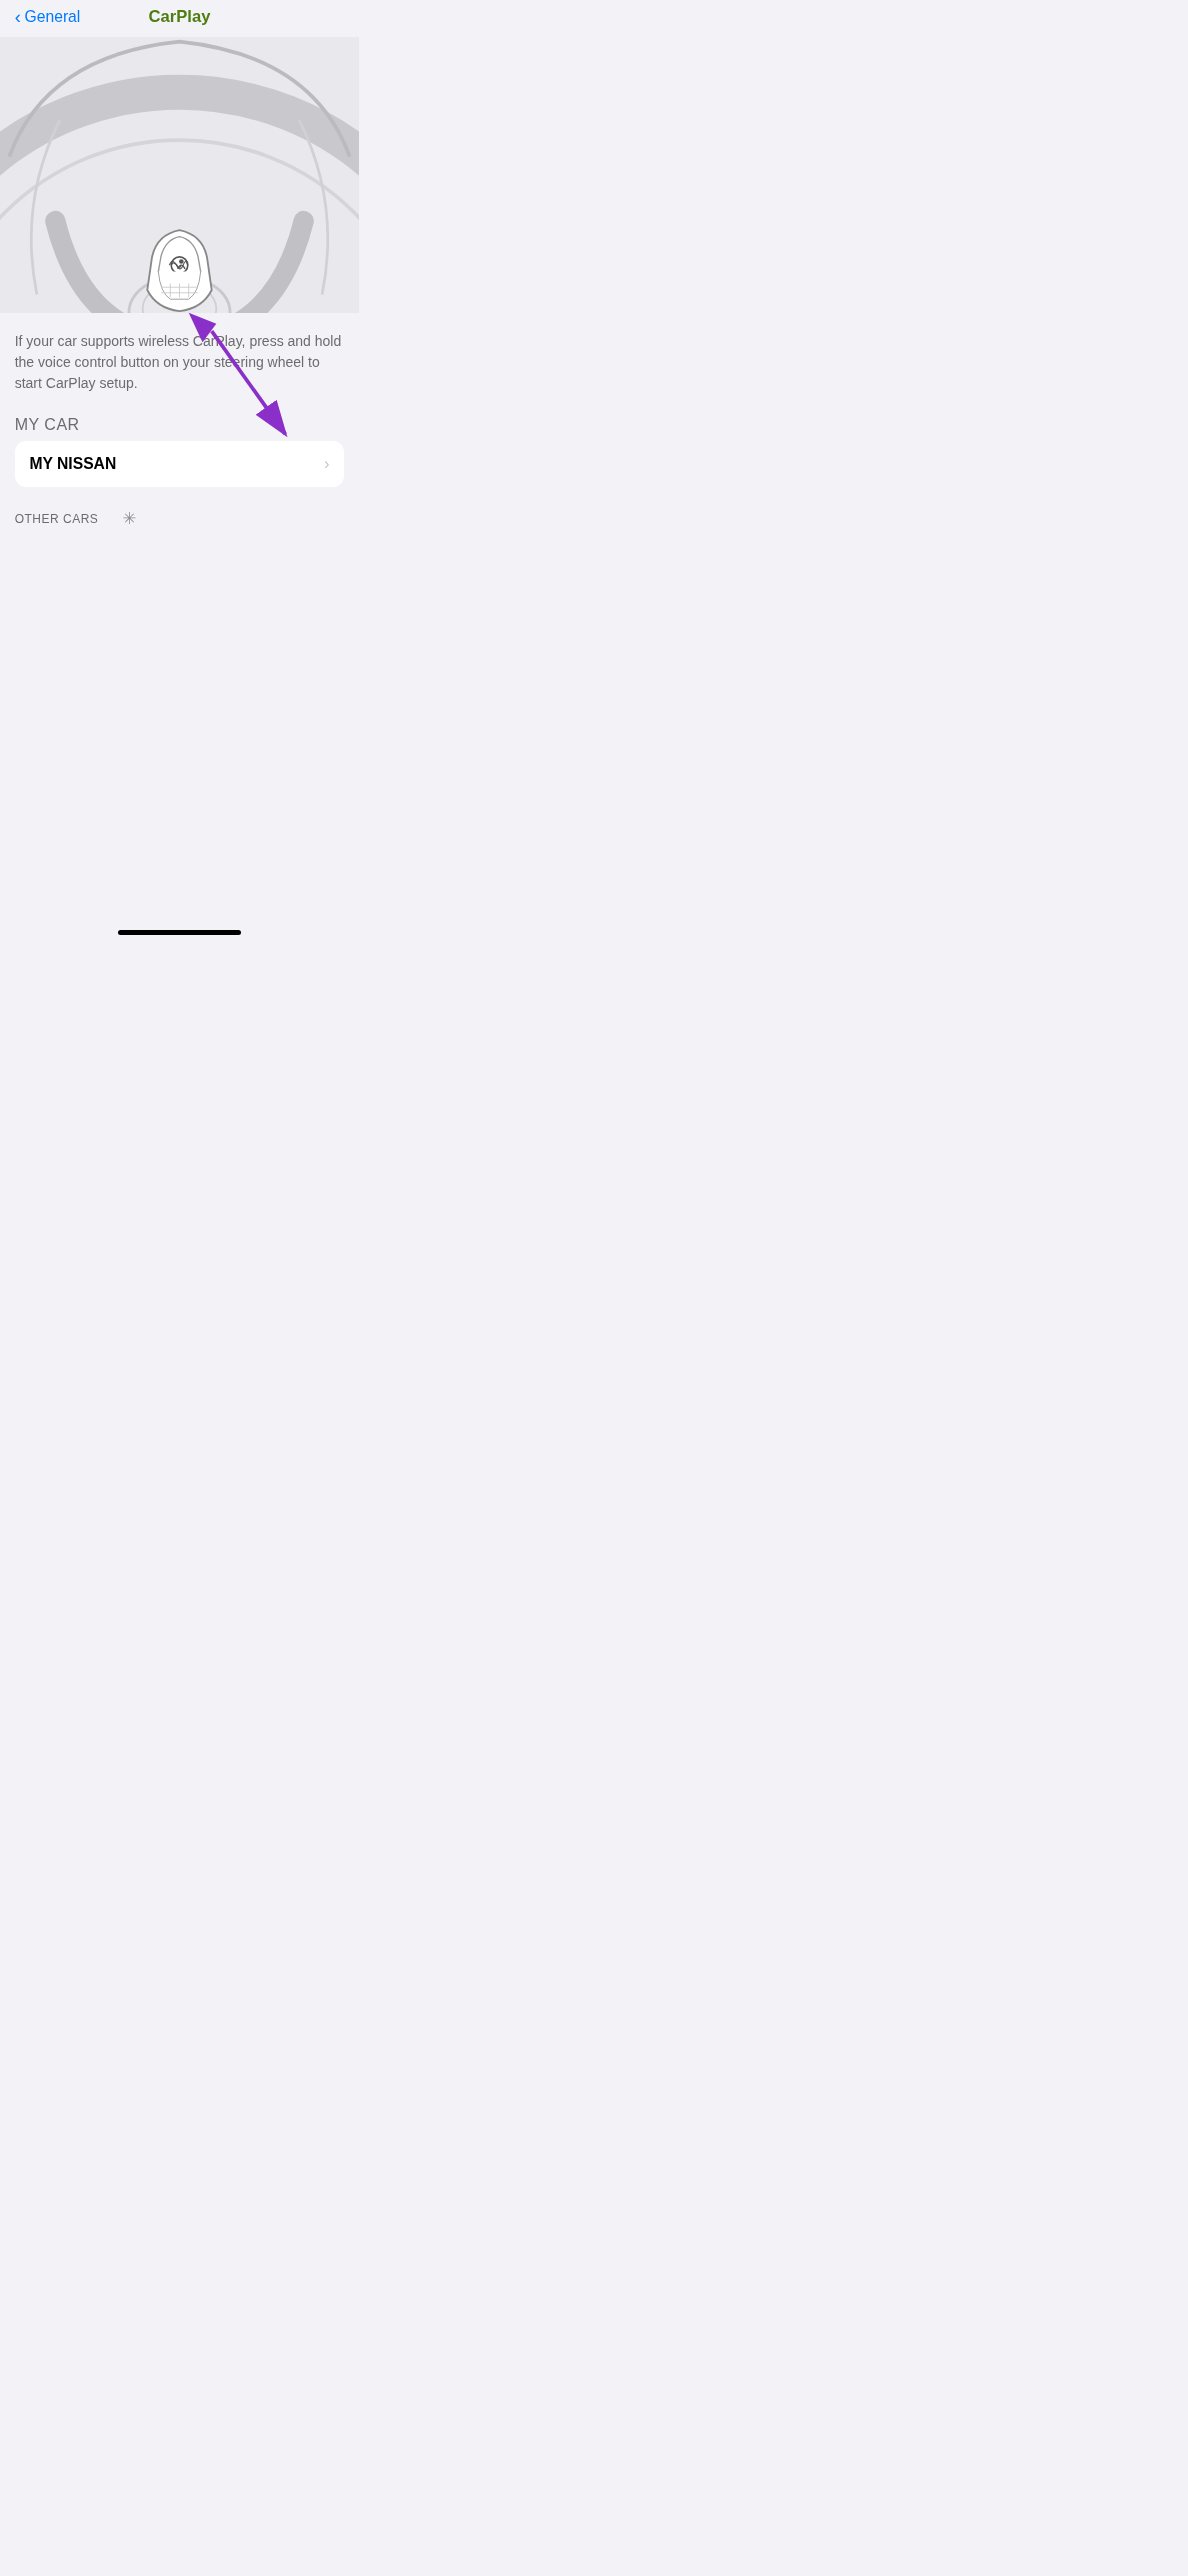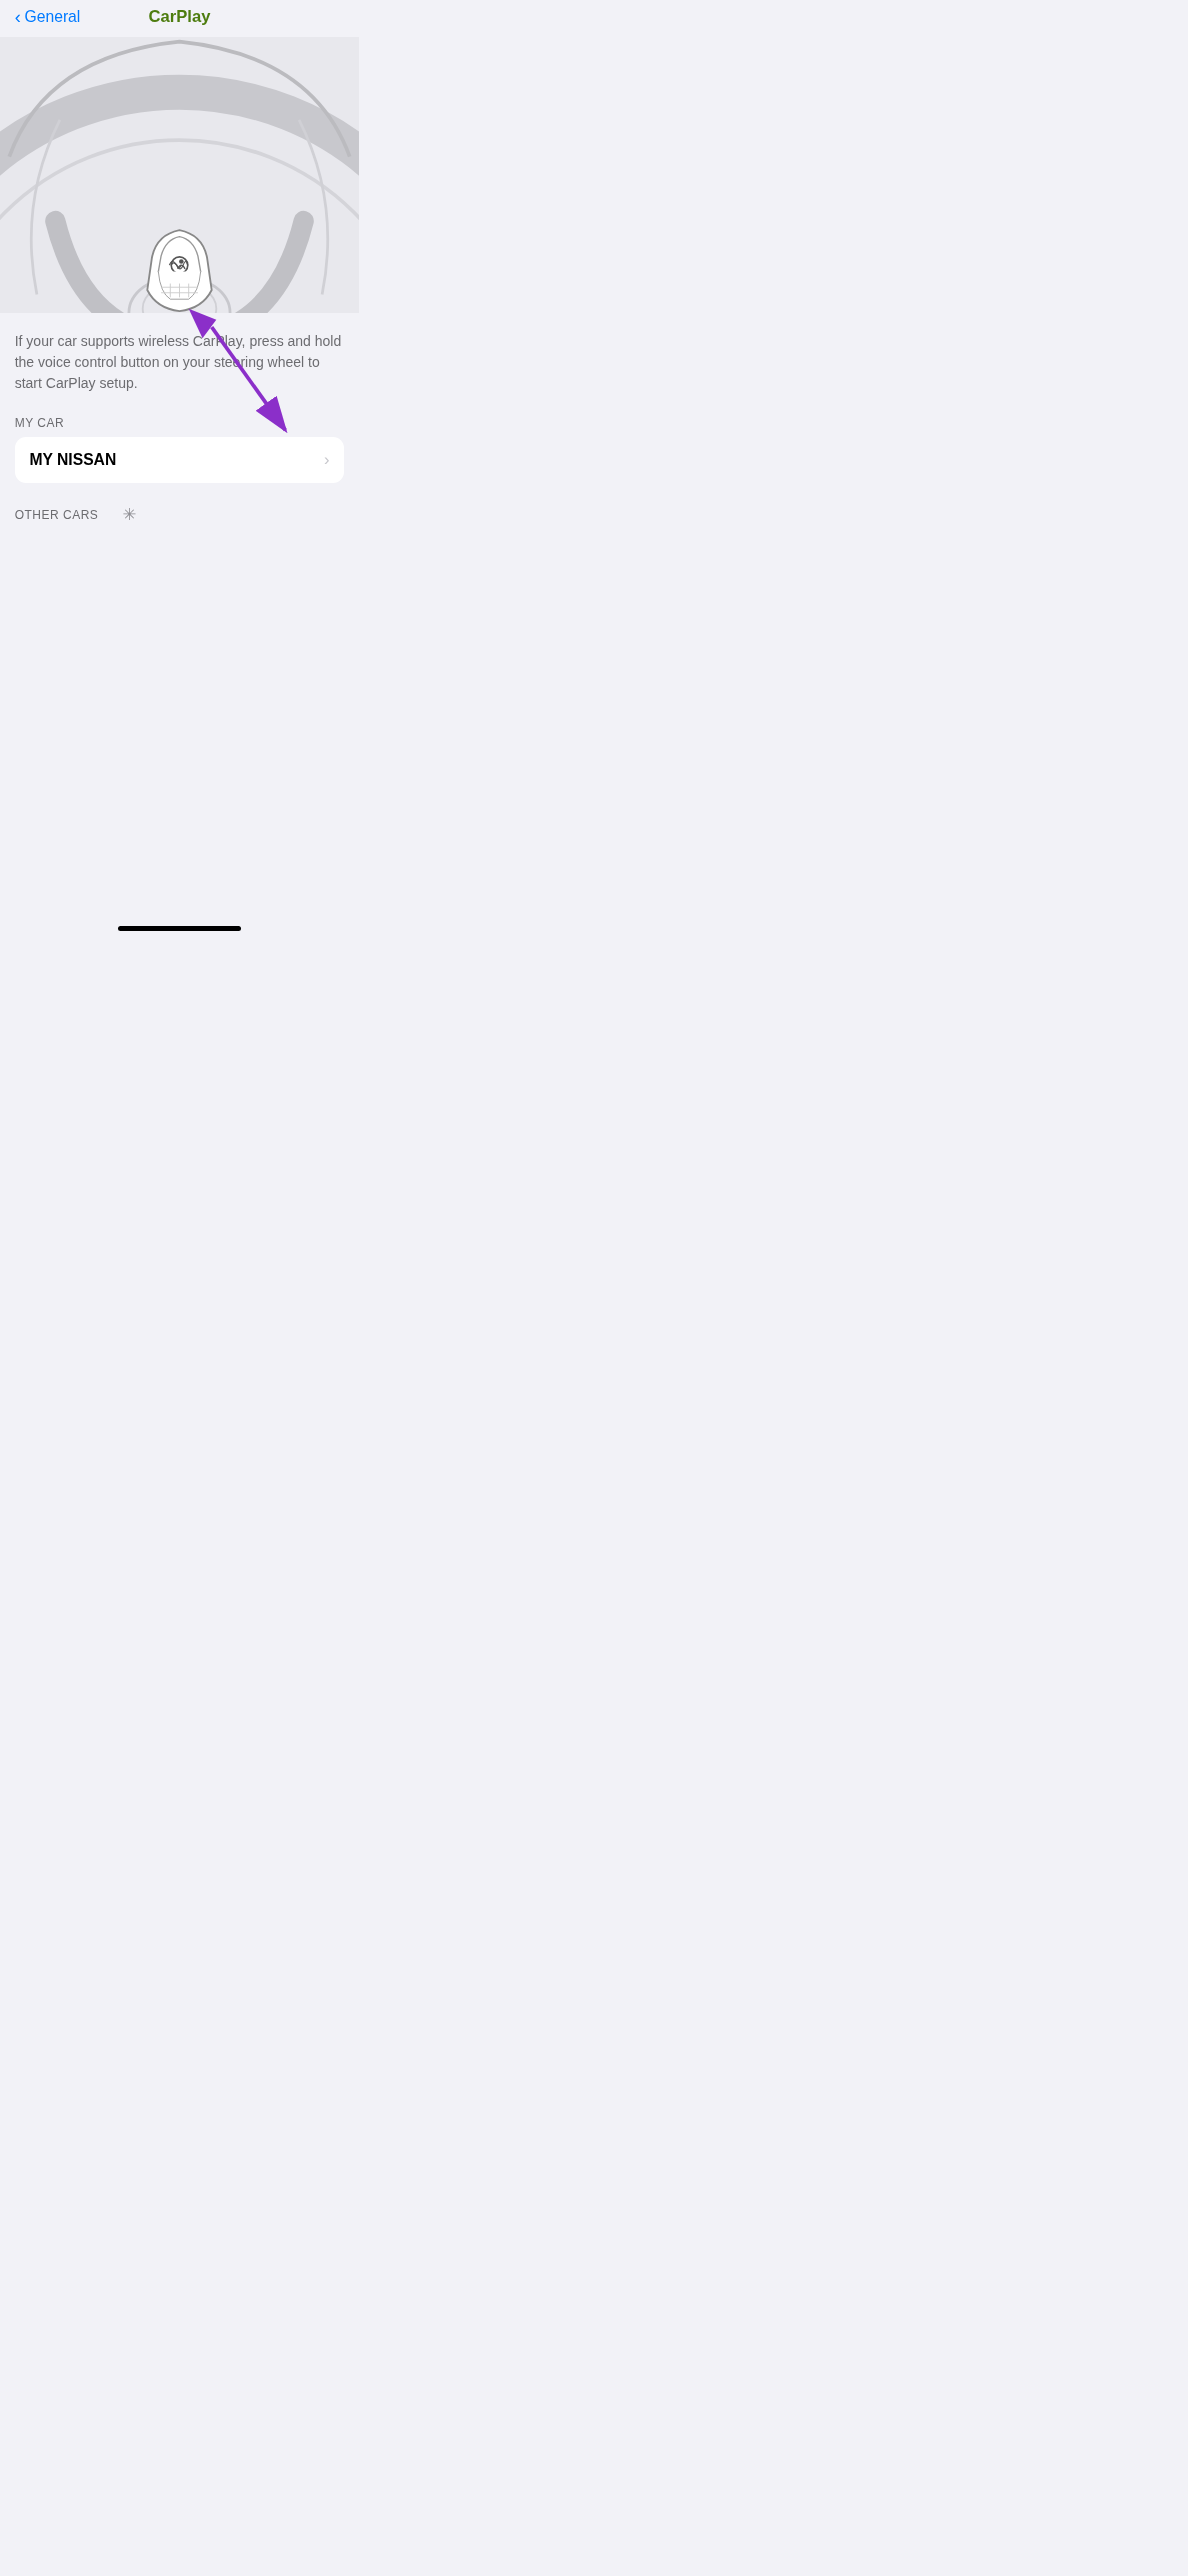--- a/index.html
+++ b/index.html
@@ -122,21 +122,21 @@
     }
 
     .description-text {
       font-size: 14px;
       color: #6c6c70;
       line-height: 1.5;
       margin-bottom: 22px;
     }
 
     .section-label {
-      font-size: 12px;
+      font-size: 16px;
       font-weight: 400;
       color: #6c6c70;
       text-transform: uppercase;
       letter-spacing: 0.5px;
       margin-bottom: 7.4px;
     }
 
     .list-group {
       background: #14b8a6;
       border-radius: 11px;

